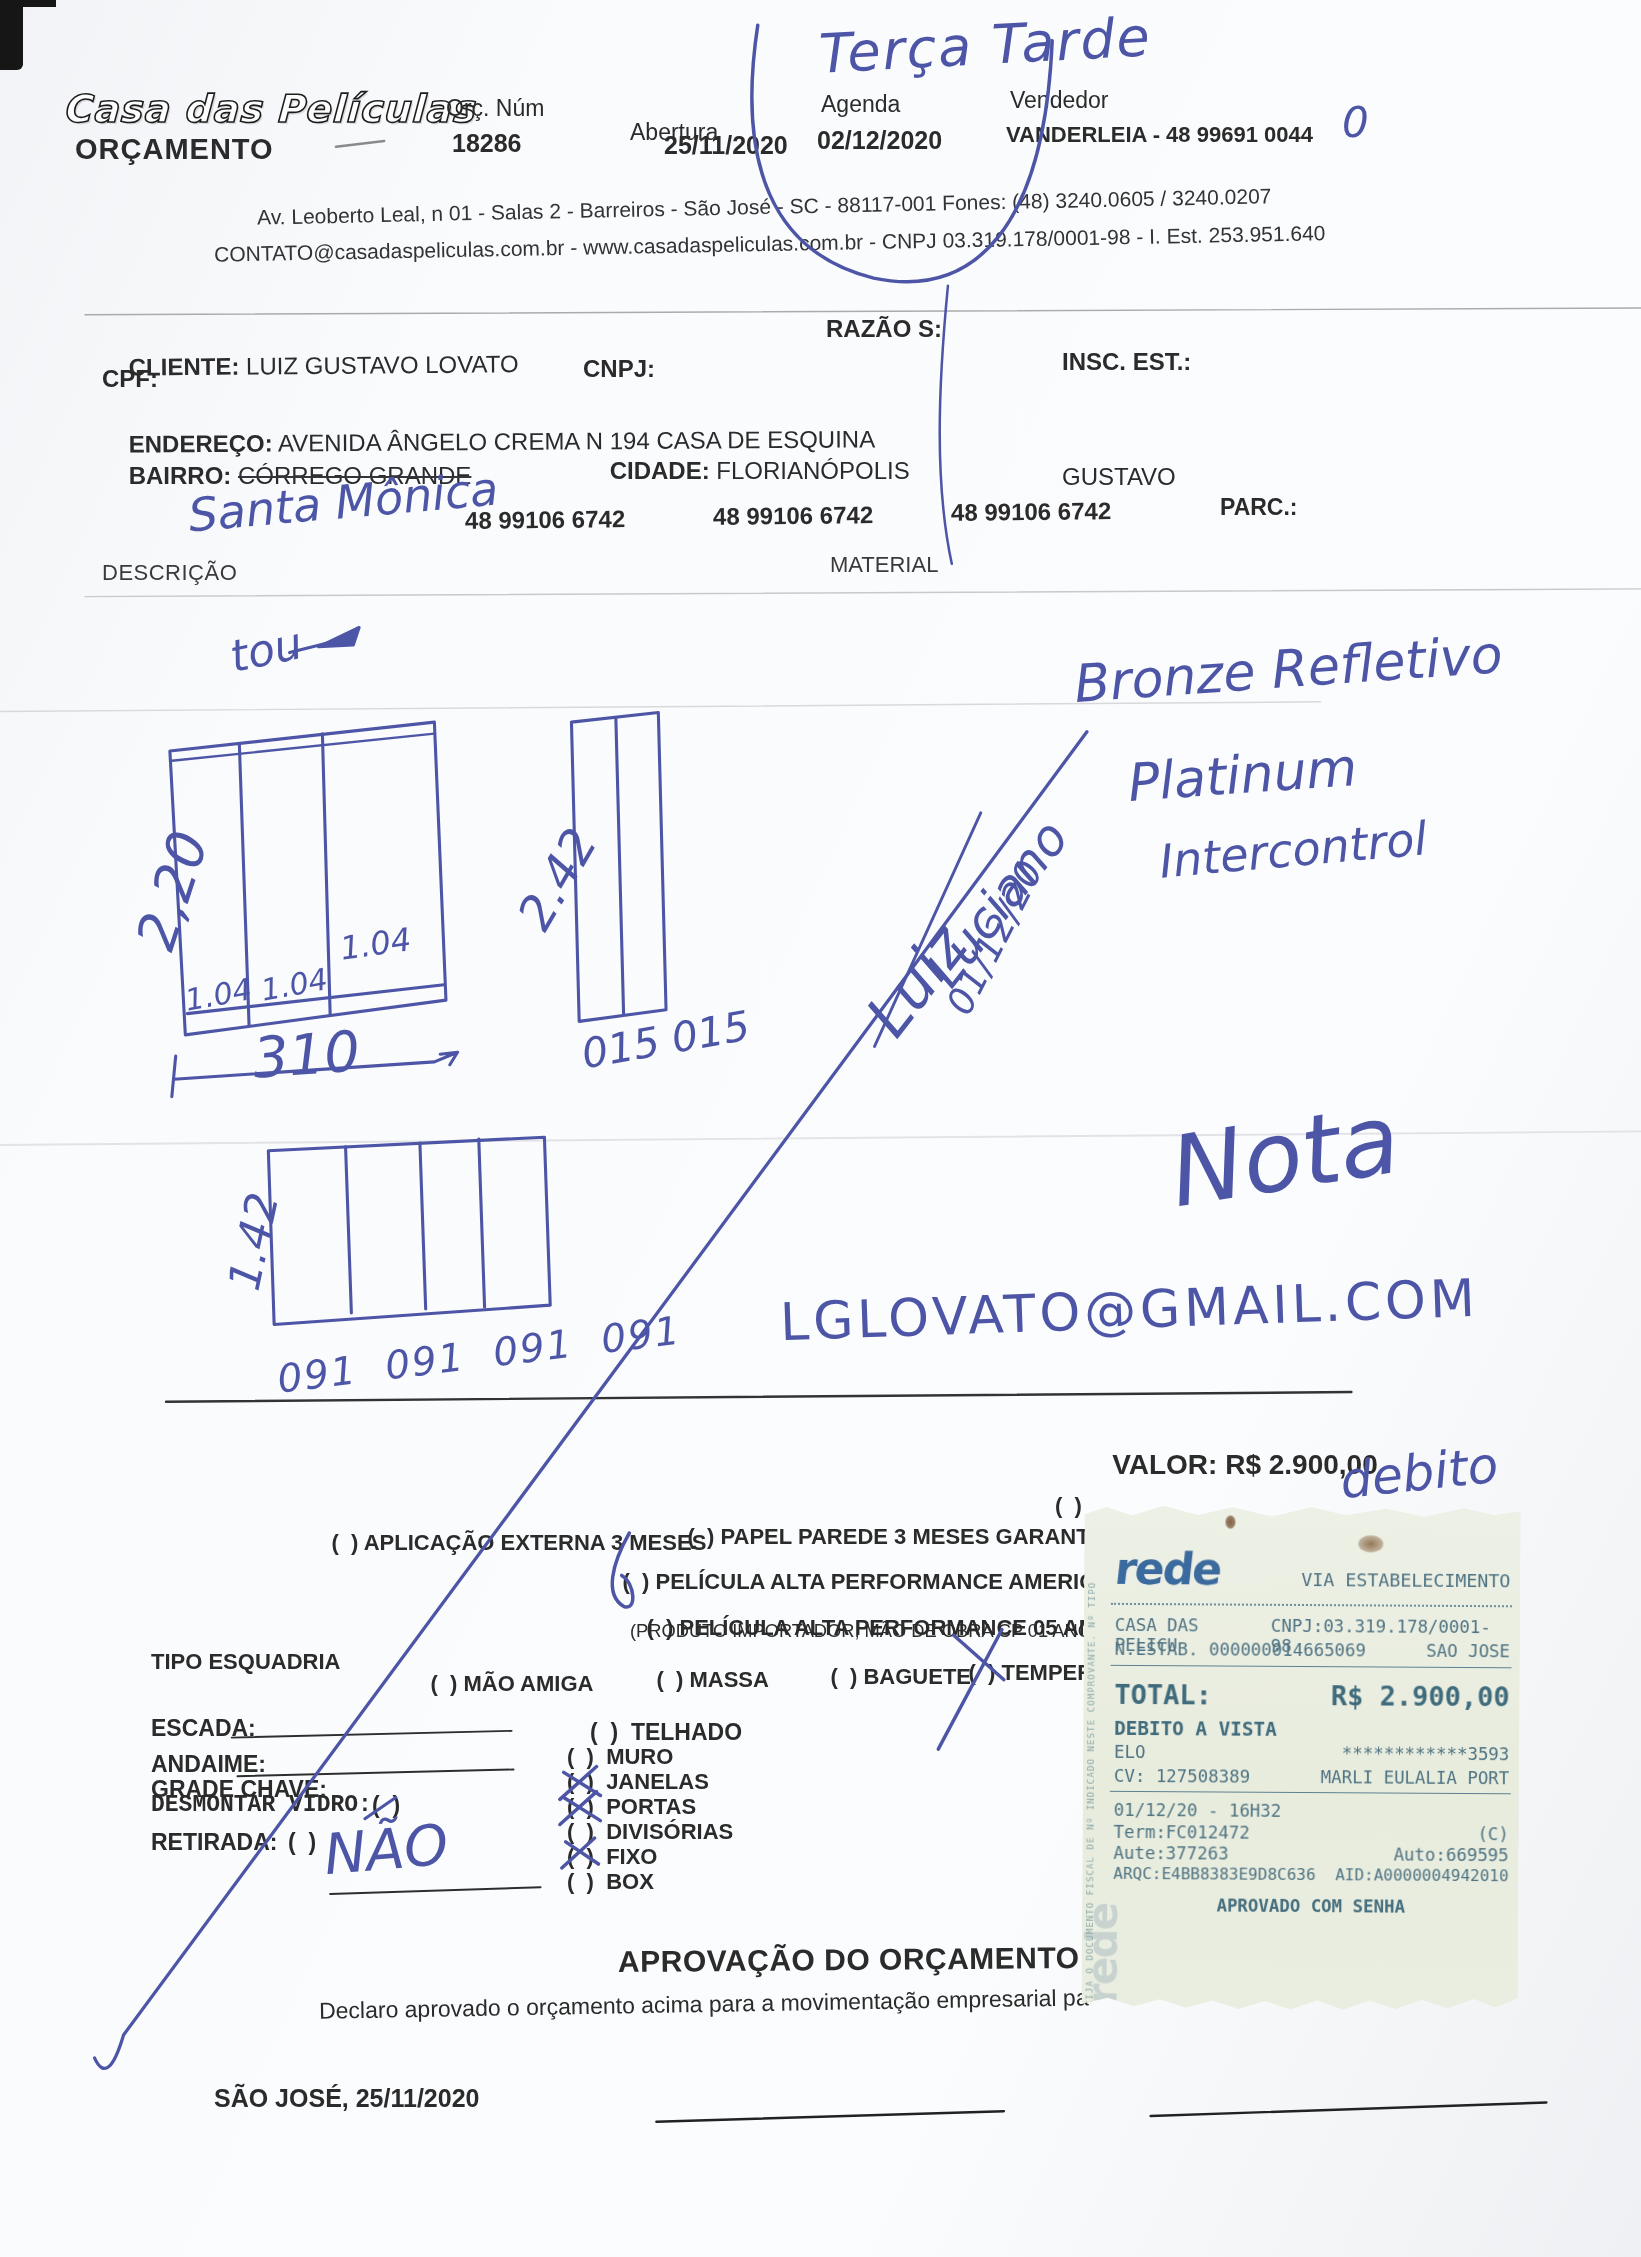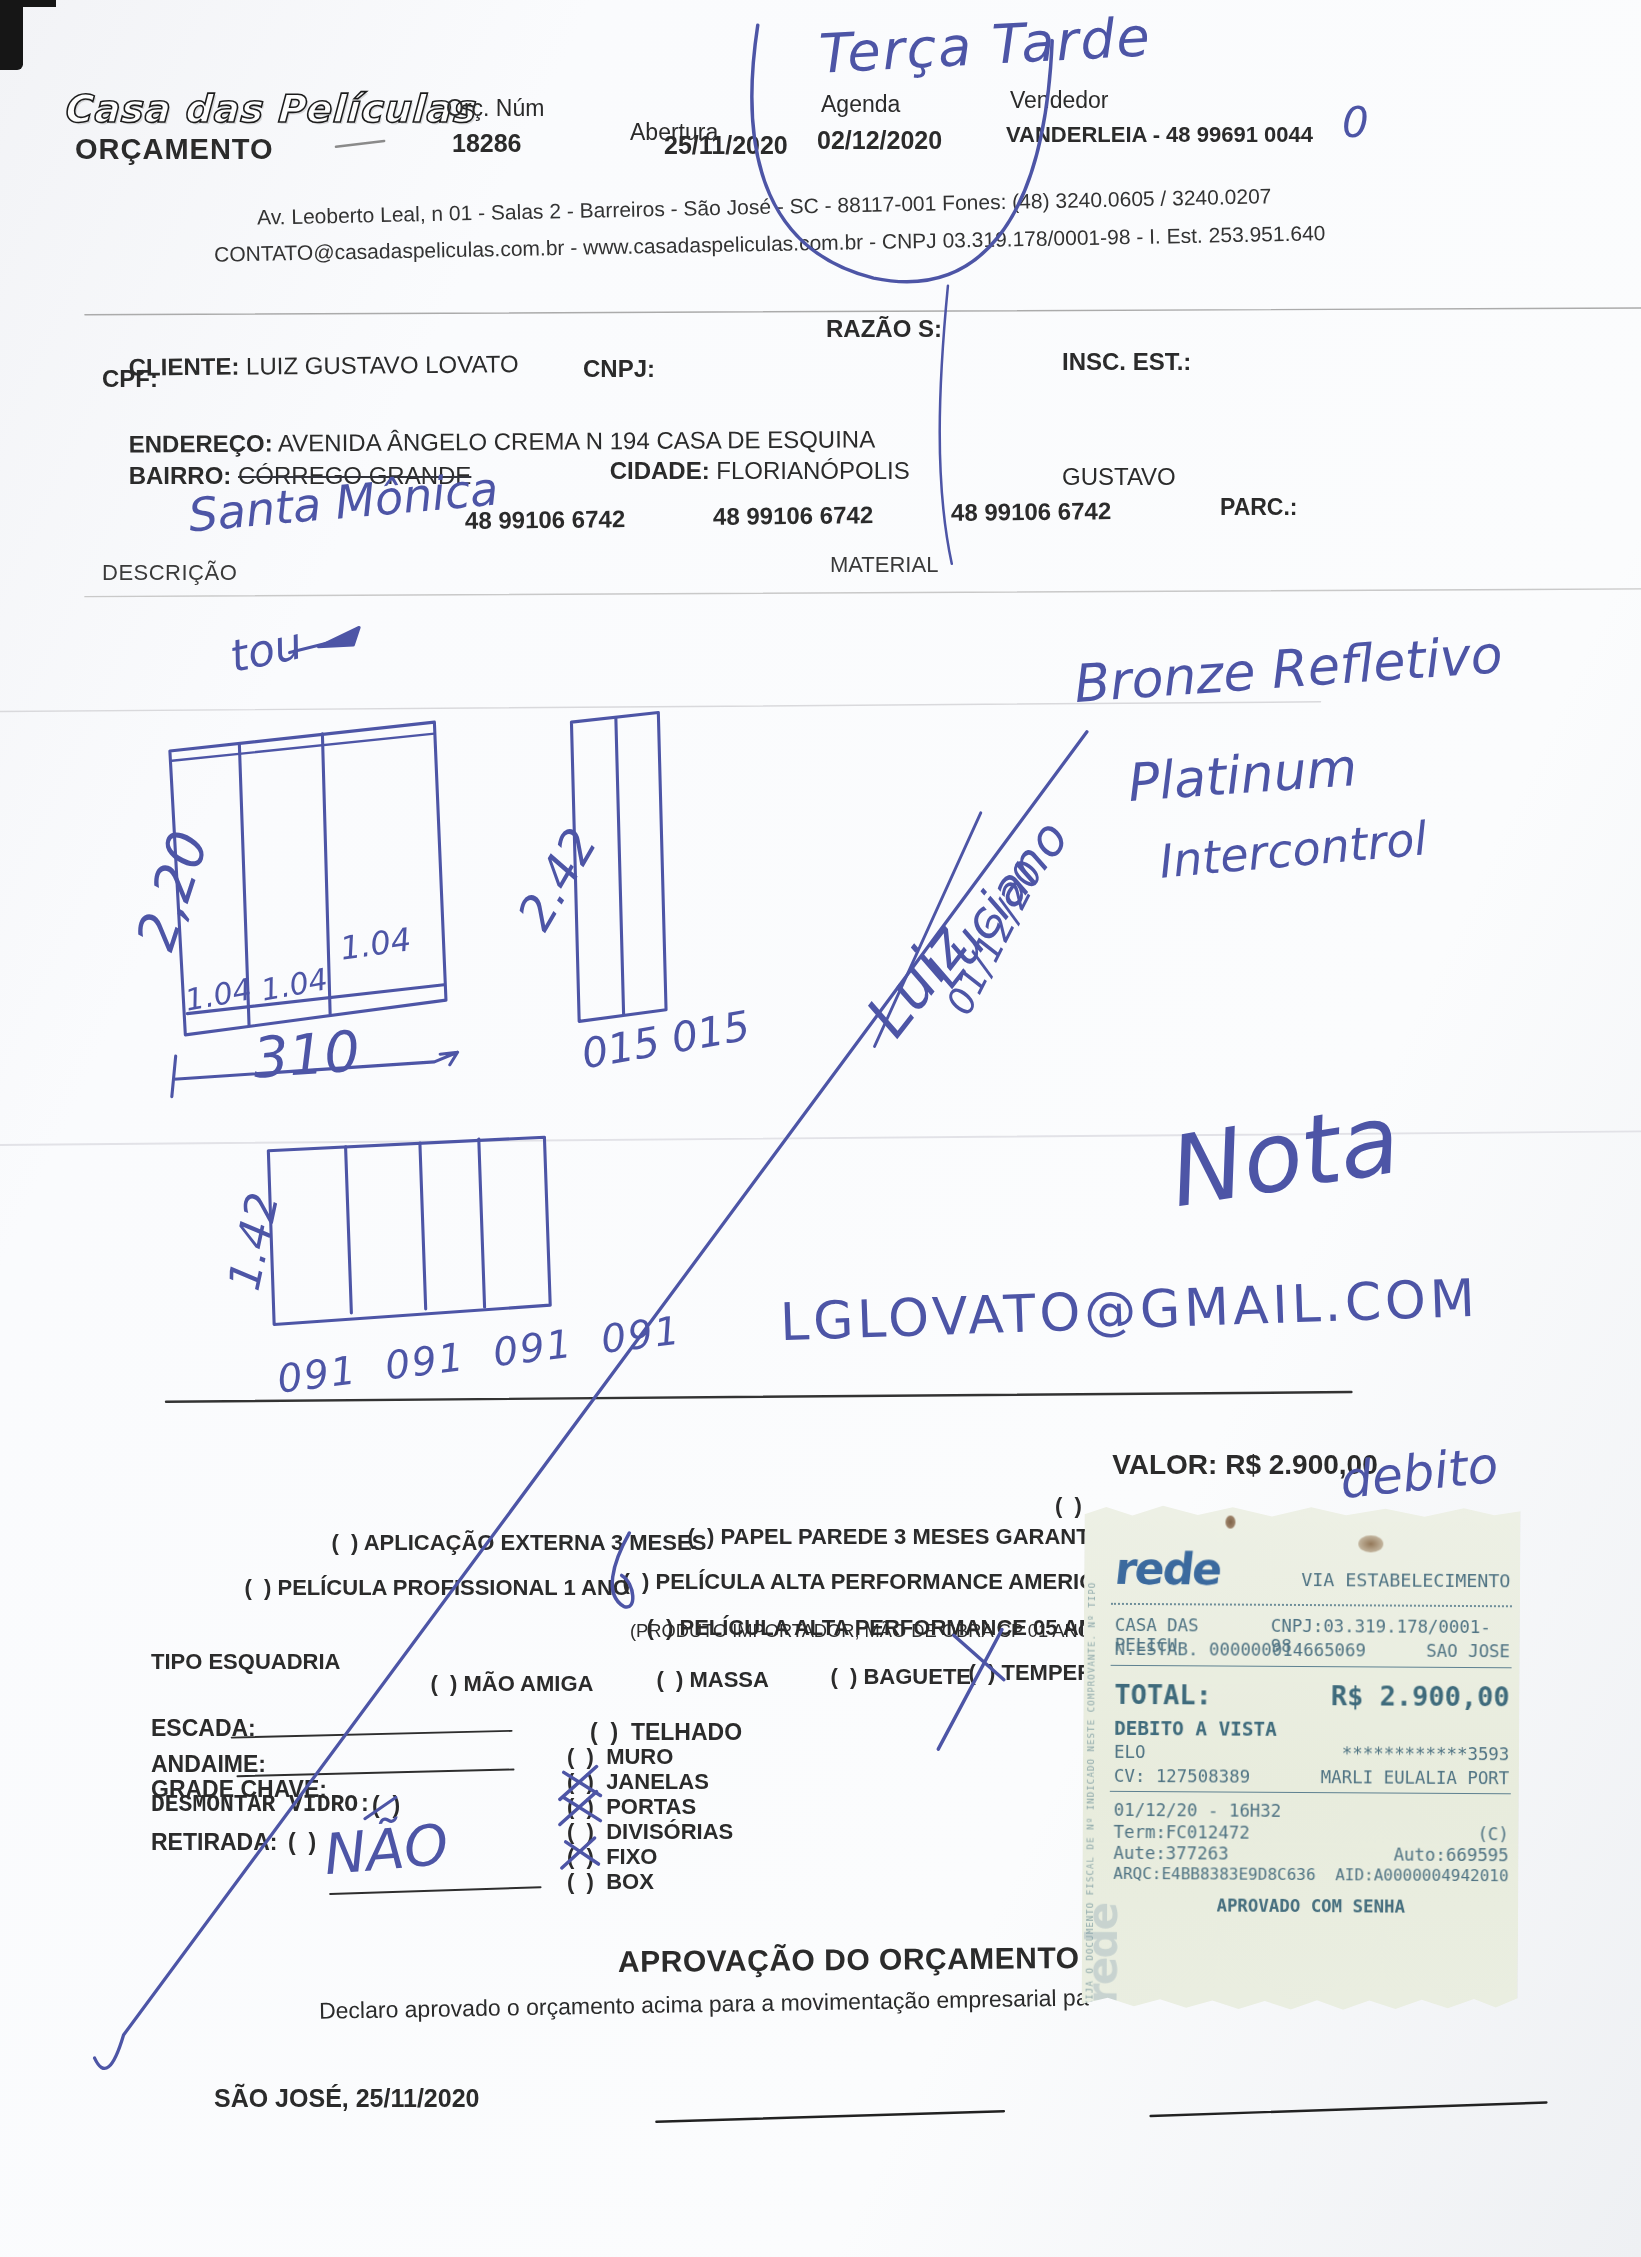--- a/index.html
+++ b/index.html
@@ -90,23 +90,20 @@
     <span>VALOR:</span> <span>R$ 2.900,00</span>
   </div>
 
   <div class="abs prl pr" style="left:307px;top:1504px;font-size:22px;font-weight:600;">
     <span>(  )</span> <span>APLICAÇÃO EXTERNA 3 MESES</span>
   </div>
   <div class="abs prl pr" style="left:663px;top:1498px;font-size:22px;font-weight:600;">
     <span>(  )</span> <span>PAPEL PAREDE 3 MESES GARANTIA</span>
   </div>
   <div class="abs prl pr" style="left:1055px;top:1493px;font-size:22px;font-weight:600;">(  )</div>
-  <div class="abs prl pr" style="left:220px;top:1549px;font-size:22px;font-weight:600;">
-    <span>(  )</span> <span>PELÍCULA PROFISSIONAL 1 ANO</span>
-  </div>
   <div class="abs prl pr" style="left:598px;top:1543px;font-size:22px;font-weight:600;">
     <span>(  )</span> <span>PELÍCULA ALTA PERFORMANCE AMERICANA 2 ANOS</span>
   </div>
   <div class="abs prl pr" style="left:622px;top:1589px;font-size:22px;font-weight:600;">
     <span>(  )</span> <span>PELÍCULA ALTA PERFORMANCE 05 ANOS</span>
   </div>
   <div class="abs prl pr" style="left:630px;top:1620px;font-size:18.3px;">(PRODUTO IMPORTADOR, MÃO DE OBRA CP 01 ANO)</div>
   <div class="abs prl pr b" style="left:151px;top:1649px;font-size:22px;">TIPO ESQUADRIA</div>
   <div class="abs prl pr" style="left:406px;top:1645px;font-size:22px;font-weight:600;">
     <span>(  )</span> <span>MÃO AMIGA</span>

